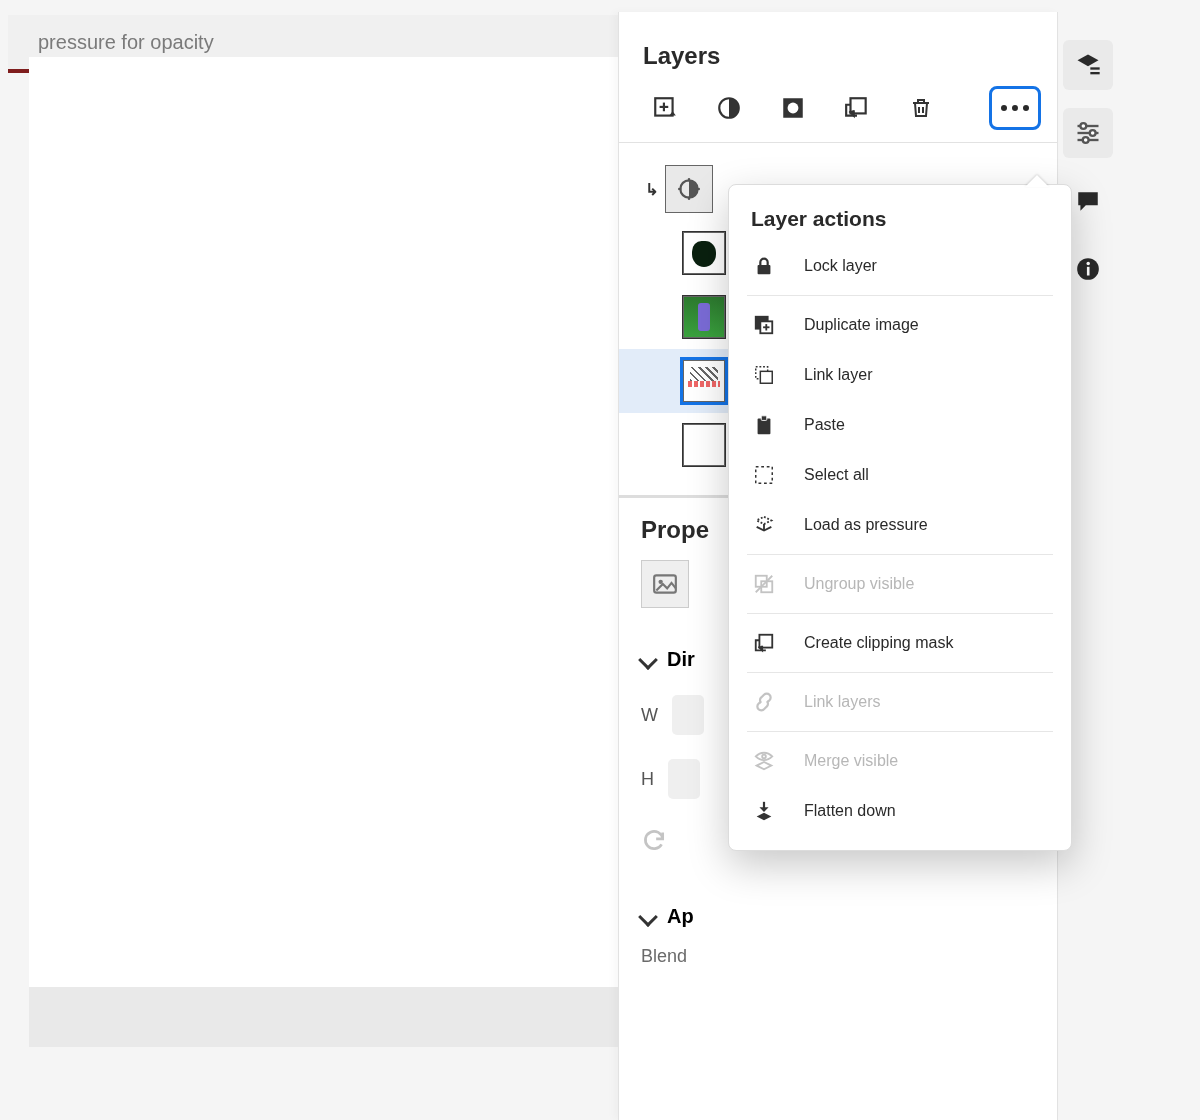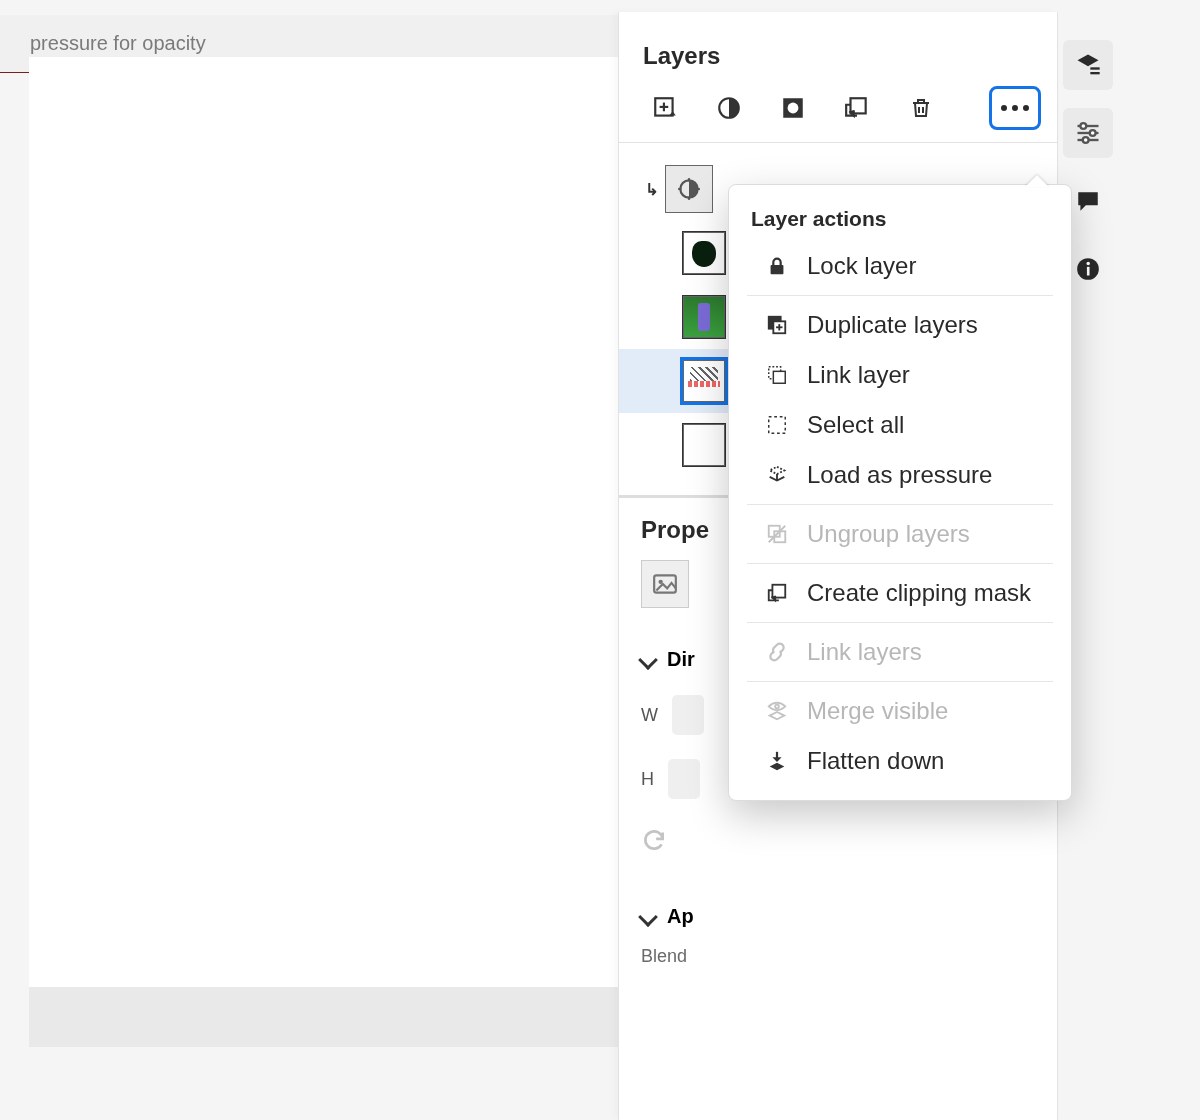--- a/index.html
+++ b/index.html
@@ -1,19 +1,19 @@
 <!DOCTYPE html>
 <html><head>
 <meta charset="utf-8">
 <style>
   * { box-sizing: border-box; margin: 0; padding: 0; }
   html, body { width: 1200px; height: 1120px; font-family: -apple-system, Helvetica, Arial, sans-serif; background: #f5f5f5; overflow: hidden; }
   .app { display: flex; width: 1200px; height: 1120px; position: relative; }
   .canvas-area { width: 618px; height: 1120px; position: relative; }
-  .options-bar { position:absolute; top:15px; left:0; height:58px; width:618px; border-bottom:1px solid #7f1d1d; background:#f0f0f0; display:flex; align-items:center; padding-left:30px; color:#7a7a7a; font-size:20px; }
+  .options-bar { position:absolute; top:15px; left:8px; height:58px; width:618px; border-bottom:4px solid #7f1d1d; background:#f0f0f0; display:flex; align-items:center; padding-left:30px; color:#7a7a7a; font-size:20px; }
   .canvas { position:absolute; top:57px; left:29px; width:589px; height:930px; background:#fff; }
   .bottom-strip { position:absolute; top:987px; left:29px; width:589px; height:60px; background:#e9e9e9; }
   .right-rail { position:absolute; left:1058px; top:0; width:60px; height:1120px; display:flex; flex-direction:column; align-items:center; gap:6px; padding-top:40px; }
   .rail-btn { width:50px; height:50px; border-radius:6px; display:flex; align-items:center; justify-content:center; background:#eaeaea; }
   .rail-btn.plain { background:transparent; }
   .panel { position:absolute; left:618px; top:12px; width:440px; height:1108px; background:#fff; border-left:1px solid #e2e2e2; border-right:1px solid #e2e2e2; box-shadow: -4px 0 8px rgba(0,0,0,0.03); }
   .panel-header { padding:30px 24px 12px 24px; }
   .panel-title { font-weight:700; font-size:24px; color:#2a2a2a; }
   .panel-toolbar { padding:4px 16px 12px 24px; display:flex; align-items:center; }
   .tool-btn { width:44px; height:44px; display:flex; align-items:center; justify-content:center; margin-right:20px; color:#333; }
@@ -49,21 +49,21 @@
   .sect { margin-top:40px; display:flex; align-items:center; gap:12px; font-weight:700; font-size:20px; }
   .chev { width:14px;height:14px;border-right:3px solid #333;border-bottom:3px solid #333;transform:rotate(45deg);}
   .dim-row{display:flex;align-items:center;gap:14px;margin-top:24px;font-size:18px;color:#555;}
   .dim-field{width:32px;height:40px;background:#efefef;border-radius:5px;}
   .sect2{margin-top:48px;}
   .blend-row{margin-top:18px;font-size:18px;color:#6a6a6a;}
   
   .menu { position:absolute; left:728px; top:184px; width:344px; background:#fff; border:1px solid #dcdcdc; border-radius:8px; box-shadow:0 14px 40px rgba(0,0,0,0.22); padding:22px 0 14px 0; z-index:50; }
   .menu::before{content:"";position:absolute;top:-10px;right:22px;width:0;height:0;border-left:12px solid transparent;border-right:12px solid transparent;border-bottom:12px solid #fff;filter:drop-shadow(0 -1px 1px rgba(0,0,0,0.15));}
   .menu-title { padding:0 22px 10px 22px; font-weight:700; font-size:21px; color:#2a2a2a; }
-  .menu-item { display:flex; align-items:center; height:50px; padding:0 36px; gap:18px; font-size:24px; color:#2a2a2a; cursor:pointer; }
+  .menu-item { display:flex; align-items:center; height:50px; padding:0 23px; gap:28px; font-size:16px; color:#2a2a2a; cursor:pointer; }
   .menu-item.disabled { color:#b7b7b7; }
   .menu-sep { height:1px; background:#e6e6e6; margin:4px 18px; }
   .ico { width:24px; height:24px; display:flex; align-items:center; justify-content:center; flex-shrink:0; }
 </style>
 </head>
 <body>
 
 <div class="app">
 
   <div class="canvas-area">
@@ -242,30 +242,39 @@
       <div class="menu-sep"></div>
       <div class="menu-item">
         <span class="ico" style="color: rgb(51, 51, 51);">
           <svg width="22" height="22" viewBox="0 0 24 24" fill="none" stroke="#333" stroke-width="2">
             <rect x="3" y="3" width="13" height="13" fill="#333"></rect>
             <rect x="8" y="8" width="13" height="13" fill="#fff" stroke="#333"></rect>
             <line x1="14.5" y1="11" x2="14.5" y2="18"></line>
             <line x1="11" y1="14.5" x2="18" y2="14.5"></line>
           </svg>
         </span>
-        <span>Duplicate layers</span>
+        <span>Duplicate image</span>
       </div>
       <div class="menu-item">
         <span class="ico" style="color: rgb(51, 51, 51);">
           <svg width="22" height="22" viewBox="0 0 24 24" fill="none" stroke="#333" stroke-width="1.6" stroke-dasharray="2 2">
             <rect x="3" y="3" width="13" height="13"></rect>
             <rect x="8" y="8" width="13" height="13" stroke-dasharray="0" fill="#fff"></rect>
           </svg>
         </span>
         <span>Link layer</span>
+      </div>
+      <div class="menu-item">
+        <span class="ico" style="color: rgb(51, 51, 51);">
+          <svg width="22" height="22" viewBox="0 0 24 24" fill="#333">
+            <rect x="5" y="5" width="14" height="17" rx="1"></rect>
+            <rect x="9" y="2" width="6" height="5" rx="1" fill="#333" stroke="#fff" stroke-width="1"></rect>
+          </svg>
+        </span>
+        <span>Paste</span>
       </div>
       <div class="menu-item">
         <span class="ico" style="color: rgb(51, 51, 51);">
           <svg width="22" height="22" viewBox="0 0 24 24" fill="none" stroke="#333" stroke-width="1.6" stroke-dasharray="3 3">
             <rect x="3" y="3" width="18" height="18"></rect>
           </svg>
         </span>
         <span>Select all</span>
       </div>
       <div class="menu-item">
@@ -280,21 +289,21 @@
       </div>
       <div class="menu-sep"></div>
       <div class="menu-item disabled">
         <span class="ico" style="color: rgb(195, 195, 195);">
           <svg width="22" height="22" viewBox="0 0 24 24" fill="none" stroke="currentColor" stroke-width="2">
             <rect x="3" y="3" width="12" height="12"></rect>
             <rect x="9" y="9" width="12" height="12"></rect>
             <line x1="3" y1="21" x2="21" y2="3"></line>
           </svg>
         </span>
-        <span>Ungroup layers</span>
+        <span>Ungroup visible</span>
       </div>
       <div class="menu-sep"></div>
       <div class="menu-item">
         <span class="ico" style="color: rgb(51, 51, 51);">
           <svg width="22" height="22" viewBox="0 0 24 24" fill="none" stroke="#333" stroke-width="2">
             <rect x="7" y="3" width="14" height="14"></rect>
             <path d="M7 9 L3 9 L3 20 L14 20"></path>
             <polyline points="10,15 10,20 6,16" fill="#333"></polyline>
           </svg>
         </span>

